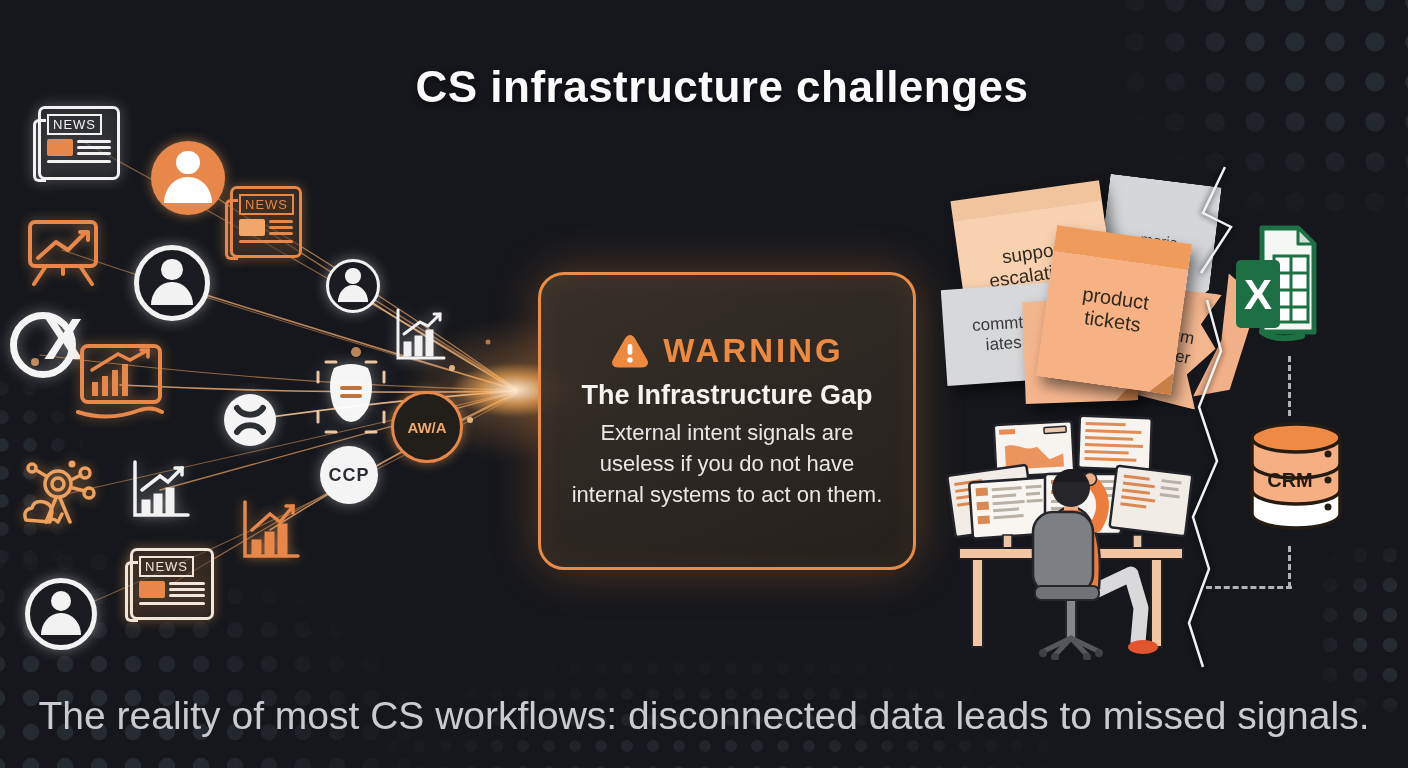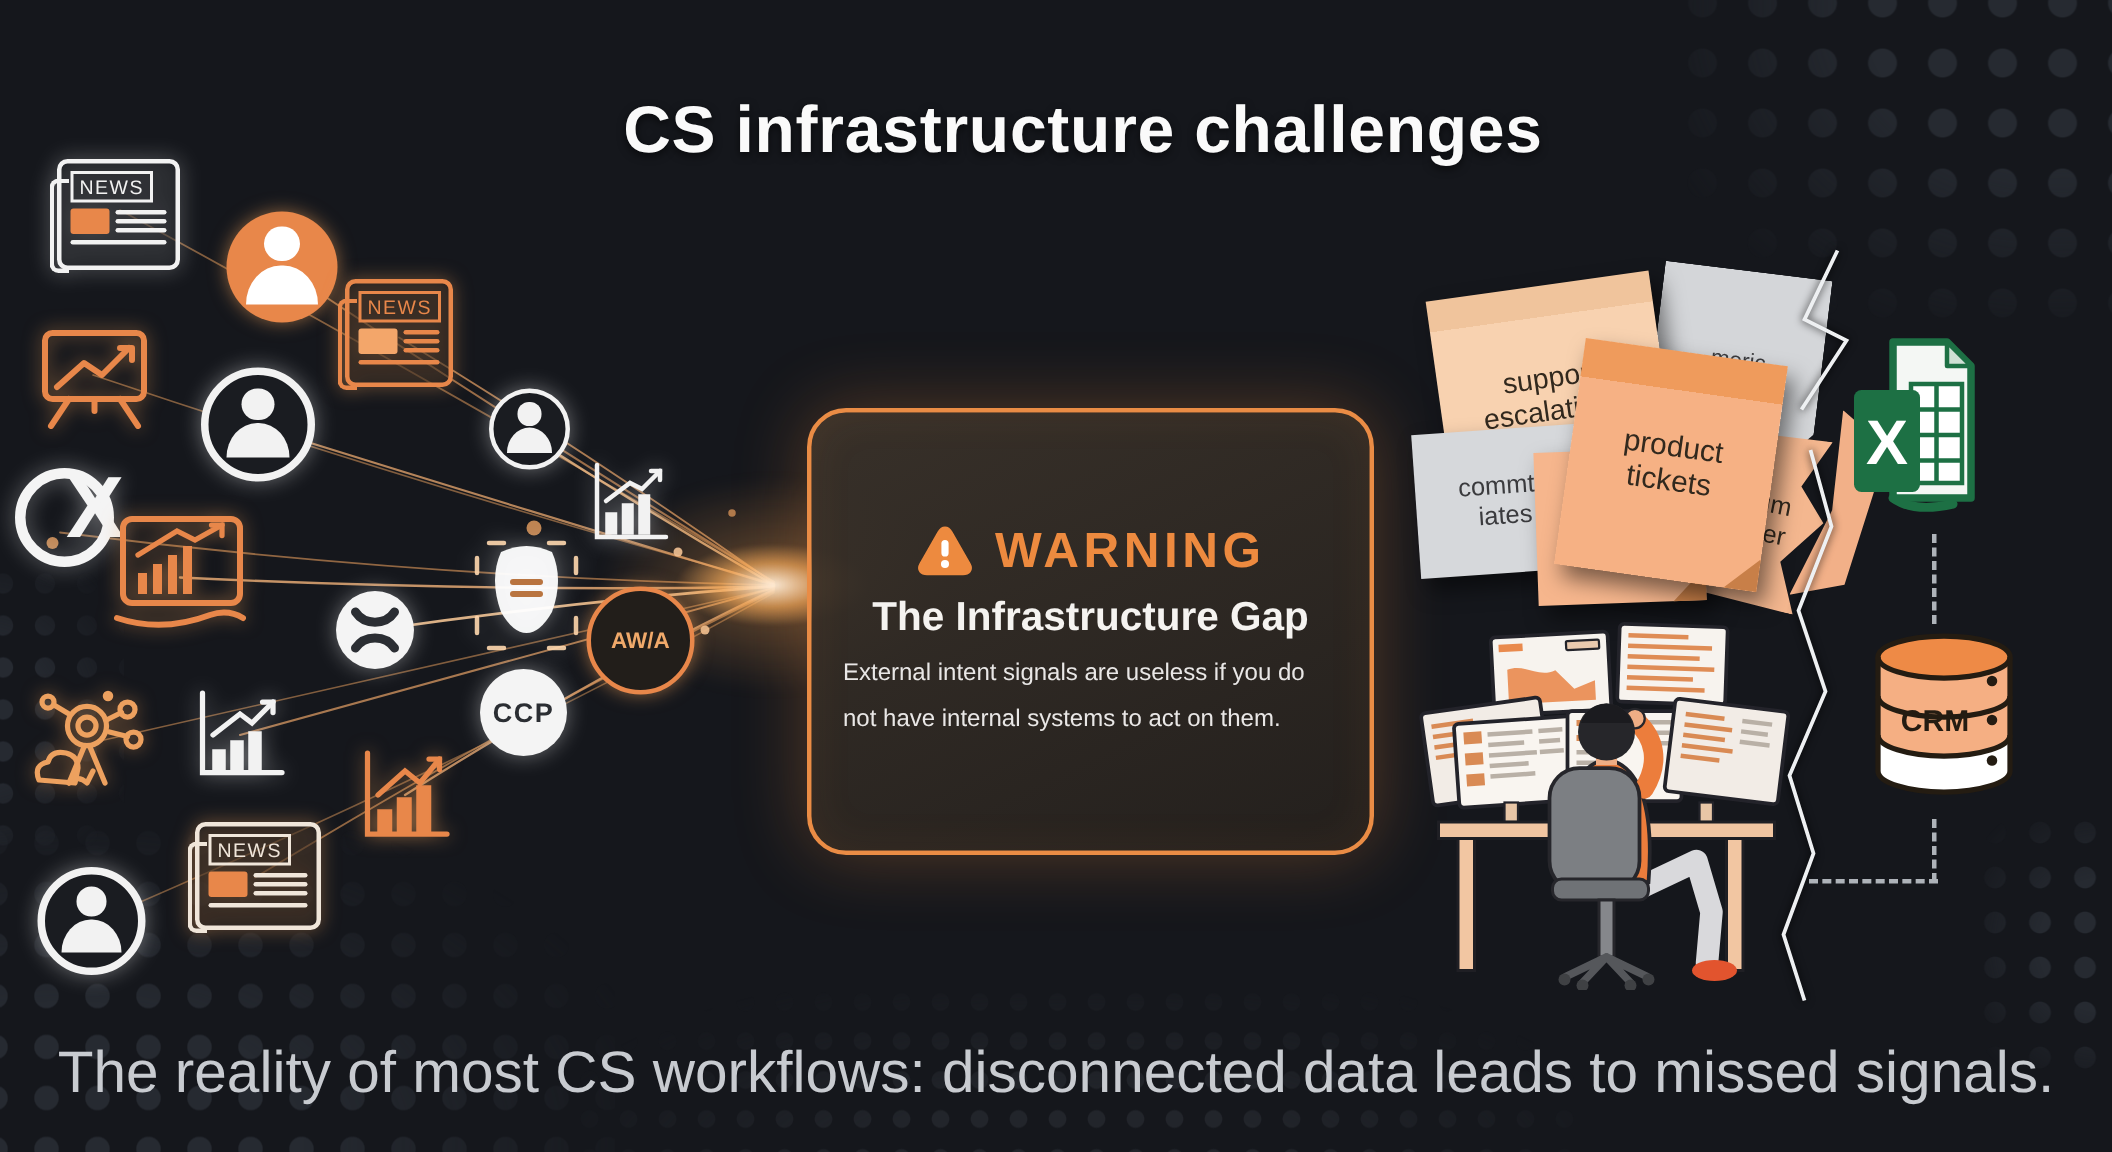--- a/index.html
+++ b/index.html
@@ -71,21 +71,21 @@
         border:7px solid #f4f4f4;border-radius:50%;}
   
   .warning-box{position:absolute;left:521px;top:272px;width:378px;height:298px;box-sizing:border-box;
         border:3px solid #ea8c45;border-radius:26px;
         background:linear-gradient(155deg,rgba(58,50,42,.94),rgba(36,32,29,.96));
         box-shadow:0 0 48px rgba(236,140,64,.30),inset 0 0 30px rgba(236,140,64,.08);
         display:flex;flex-direction:column;align-items:center;justify-content:center;gap:6px;margin-left:17px;}
   .warn-row{display:flex;align-items:center;gap:13px;margin-bottom:4px;}
   .warn-label{color:#ed8a3f;font-size:33px;font-weight:bold;letter-spacing:3px;}
   .warn-heading{color:#f5f3f0;font-size:27px;font-weight:bold;}
-  .warn-body{color:#e9e7e6;font-size:16px;line-height:31px;width:330px;}
+  .warn-body{color:#e9e7e6;font-size:22px;line-height:31px;text-align:center;width:330px;}
   
   .stickies{position:absolute;left:938px;top:178px;width:312px;height:232px;}
   .note{position:absolute;box-shadow:6px 8px 14px rgba(0,0,0,.5);display:flex;flex-direction:column;
         align-items:center;justify-content:center;color:#32291e;font-weight:500;text-align:center;}
   .note .l1,.note .l2{display:block;}
   .fold::after{content:"";position:absolute;right:0;bottom:0;width:0;height:0;
         border-style:solid;border-width:0 0 22px 22px;border-color:transparent transparent #d98a4e transparent;
         filter:brightness(.92);}
   
   .dash{position:absolute;}

